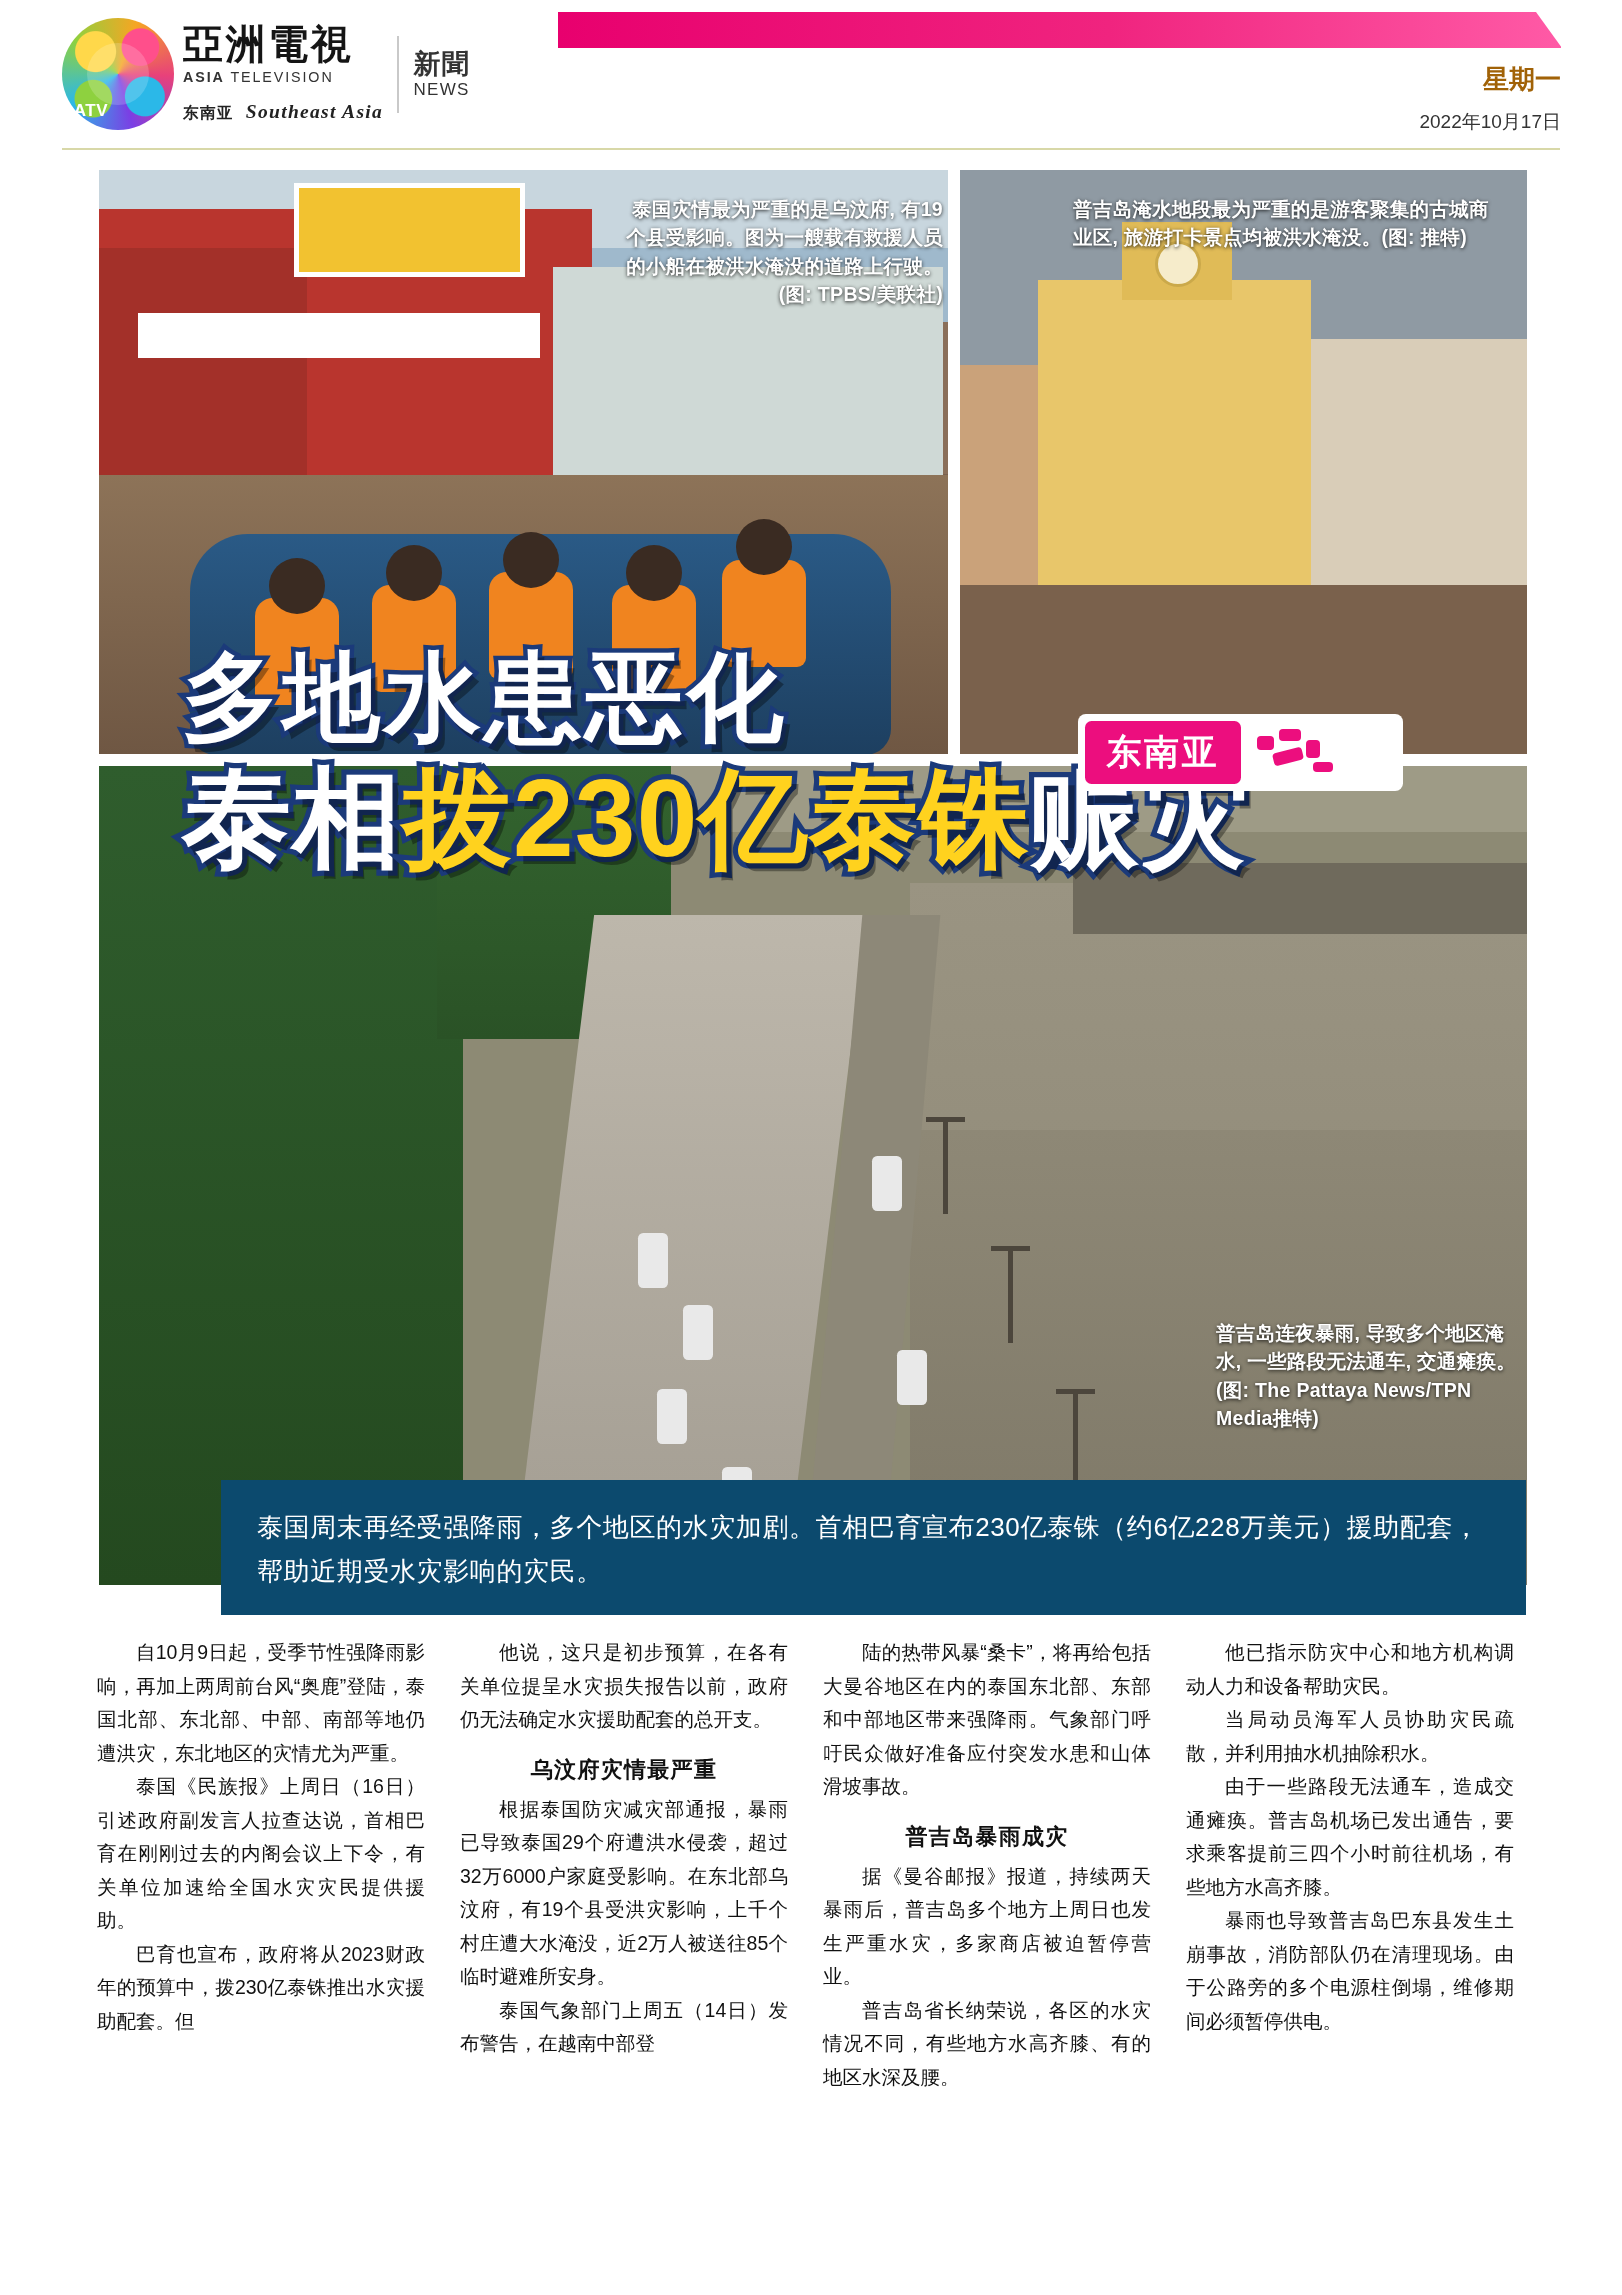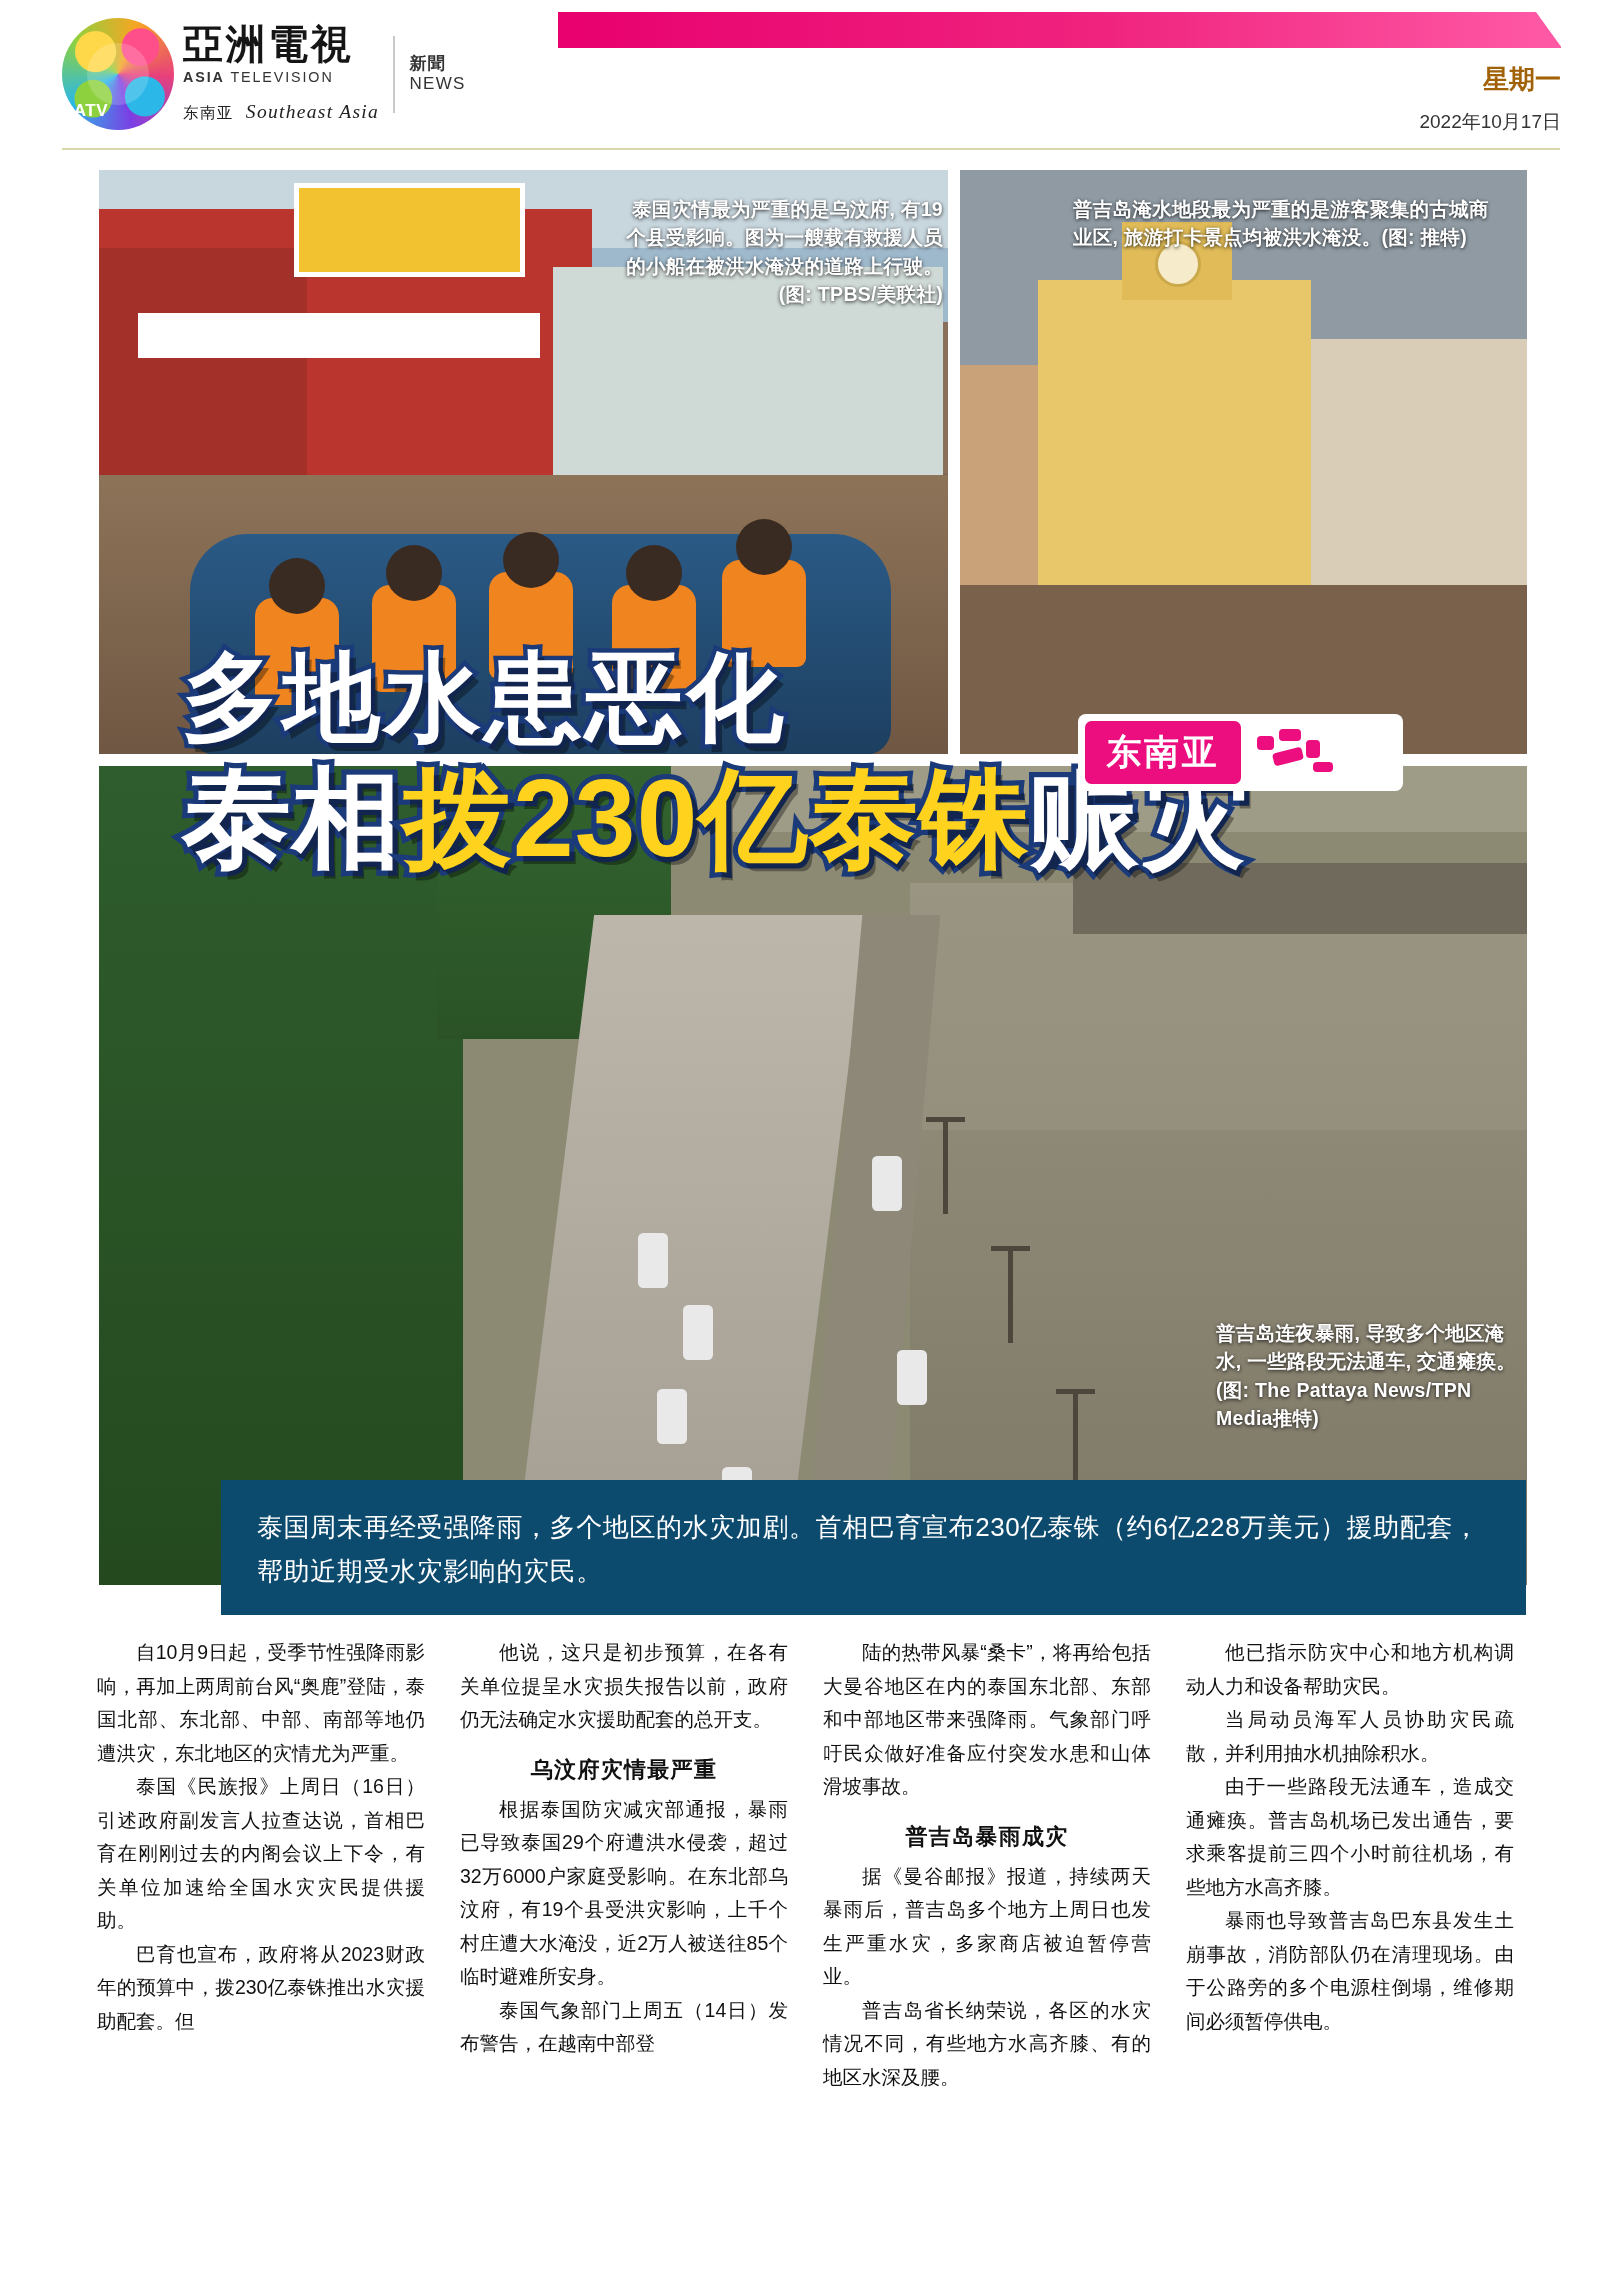--- a/index.html
+++ b/index.html
@@ -26,21 +26,21 @@
     position:relative;}
   .logo-mark:after{content:"";position:absolute;left:50%;top:50%;
     transform:translate(-50%,-50%);width:62px;height:62px;border-radius:50%;
     background:rgba(255,255,255,.18);}
   .logo-atv{position:absolute;left:11.7px;bottom:9px;color:#fff;font-weight:bold;
     font-size:17px;letter-spacing:0.6px;}
   .logo-text{margin-left:9px;}
   .logo-cn{font-size:40px;font-weight:bold;letter-spacing:2.6px;color:#151515;line-height:1;}
   .logo-en{font-size:14.3px;letter-spacing:1.9px;color:#333;margin-top:4.5px;}
   .logo-en b{font-weight:bold;}
-  .logo-sea{font-size:15.6px;color:#222;margin-top:16px;letter-spacing:1.3px;}
+  .logo-sea{font-size:15.6px;color:#222;margin-top:16px;letter-spacing:1.3px;font-weight:bold;}
   .logo-sea i{font-family:"Liberation Serif",serif;font-size:19.5px;margin-left:6.5px;}
   .logo-divider{width:1.9px;height:77px;background:#c9c9c9;margin:0 14.3px;}
   .logo-news{font-size:25px;line-height:1.15;color:#1a1a1a;font-weight:bold;}
   .logo-news span{display:block;font-size:17px;font-weight:normal;letter-spacing:1.3px;color:#333;}
   .hdr-bar{position:absolute;left:558px;top:11.7px;width:1003px;height:36px;
     background:linear-gradient(90deg,#e8006e 0%,#f0247f 55%,#ff5aa6 100%);}
   .hdr-bar:after{content:"";position:absolute;right:-0.6px;top:0;width:0;height:0;
     border-top:36px solid #fff;border-left:26px solid transparent;}
   .hdr-day{position:absolute;right:62px;top:62px;font-size:26px;font-weight:bold;color:#a16207;}
   .hdr-date{position:absolute;right:62px;top:109px;font-size:19px;color:#333;}
@@ -151,21 +151,21 @@
           <b>ASIA</b>
           <span>TELEVISION</span>
         </div>
         <div class="logo-sea">
           <span>东南亚</span>
           <i>Southeast Asia</i>
         </div>
       </div>
       <div class="logo-divider"></div>
       <div class="logo-news">
-        <span style="display:block;font-size:17px;font-weight:bold">新聞</span>
+        <span style="display:block;font-size:27px;font-weight:bold">新聞</span>
         <span>NEWS</span>
       </div>
     </div>
     <div class="hdr-bar"></div>
     <div class="hdr-day">星期一</div>
     <div class="hdr-date">2022年10月17日</div>
     <div class="hdr-rule"></div>
   </div>
 
   <div class="photos">

